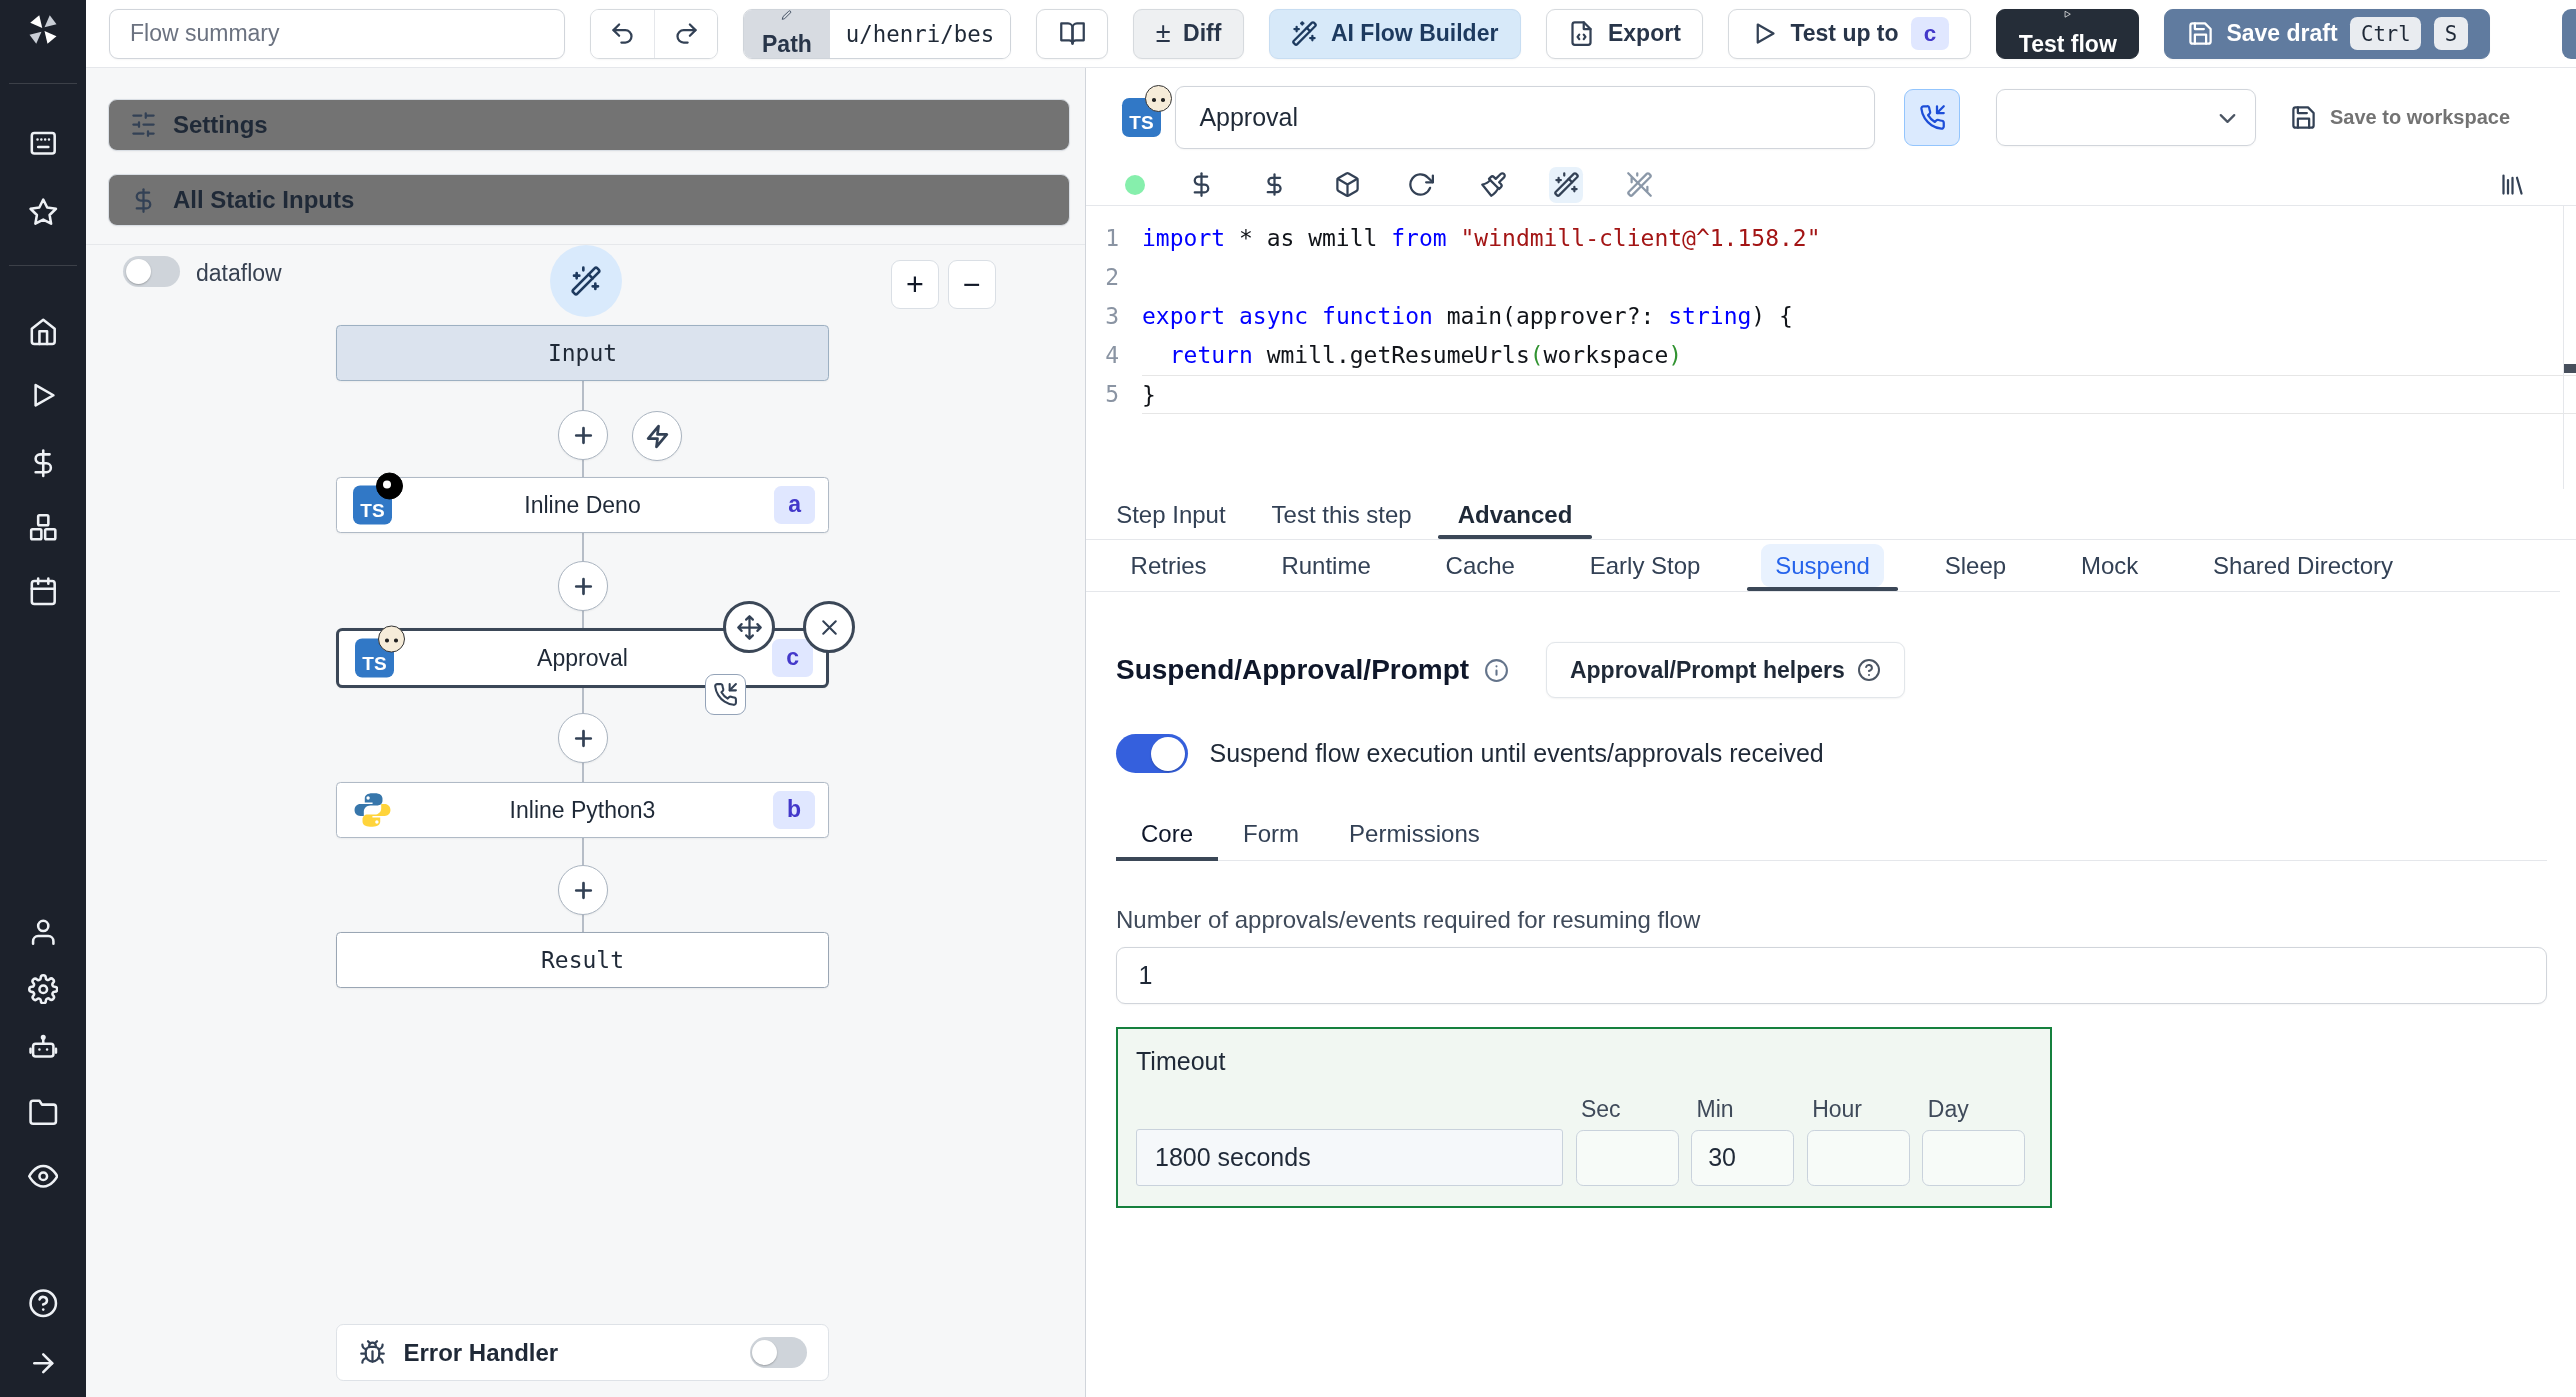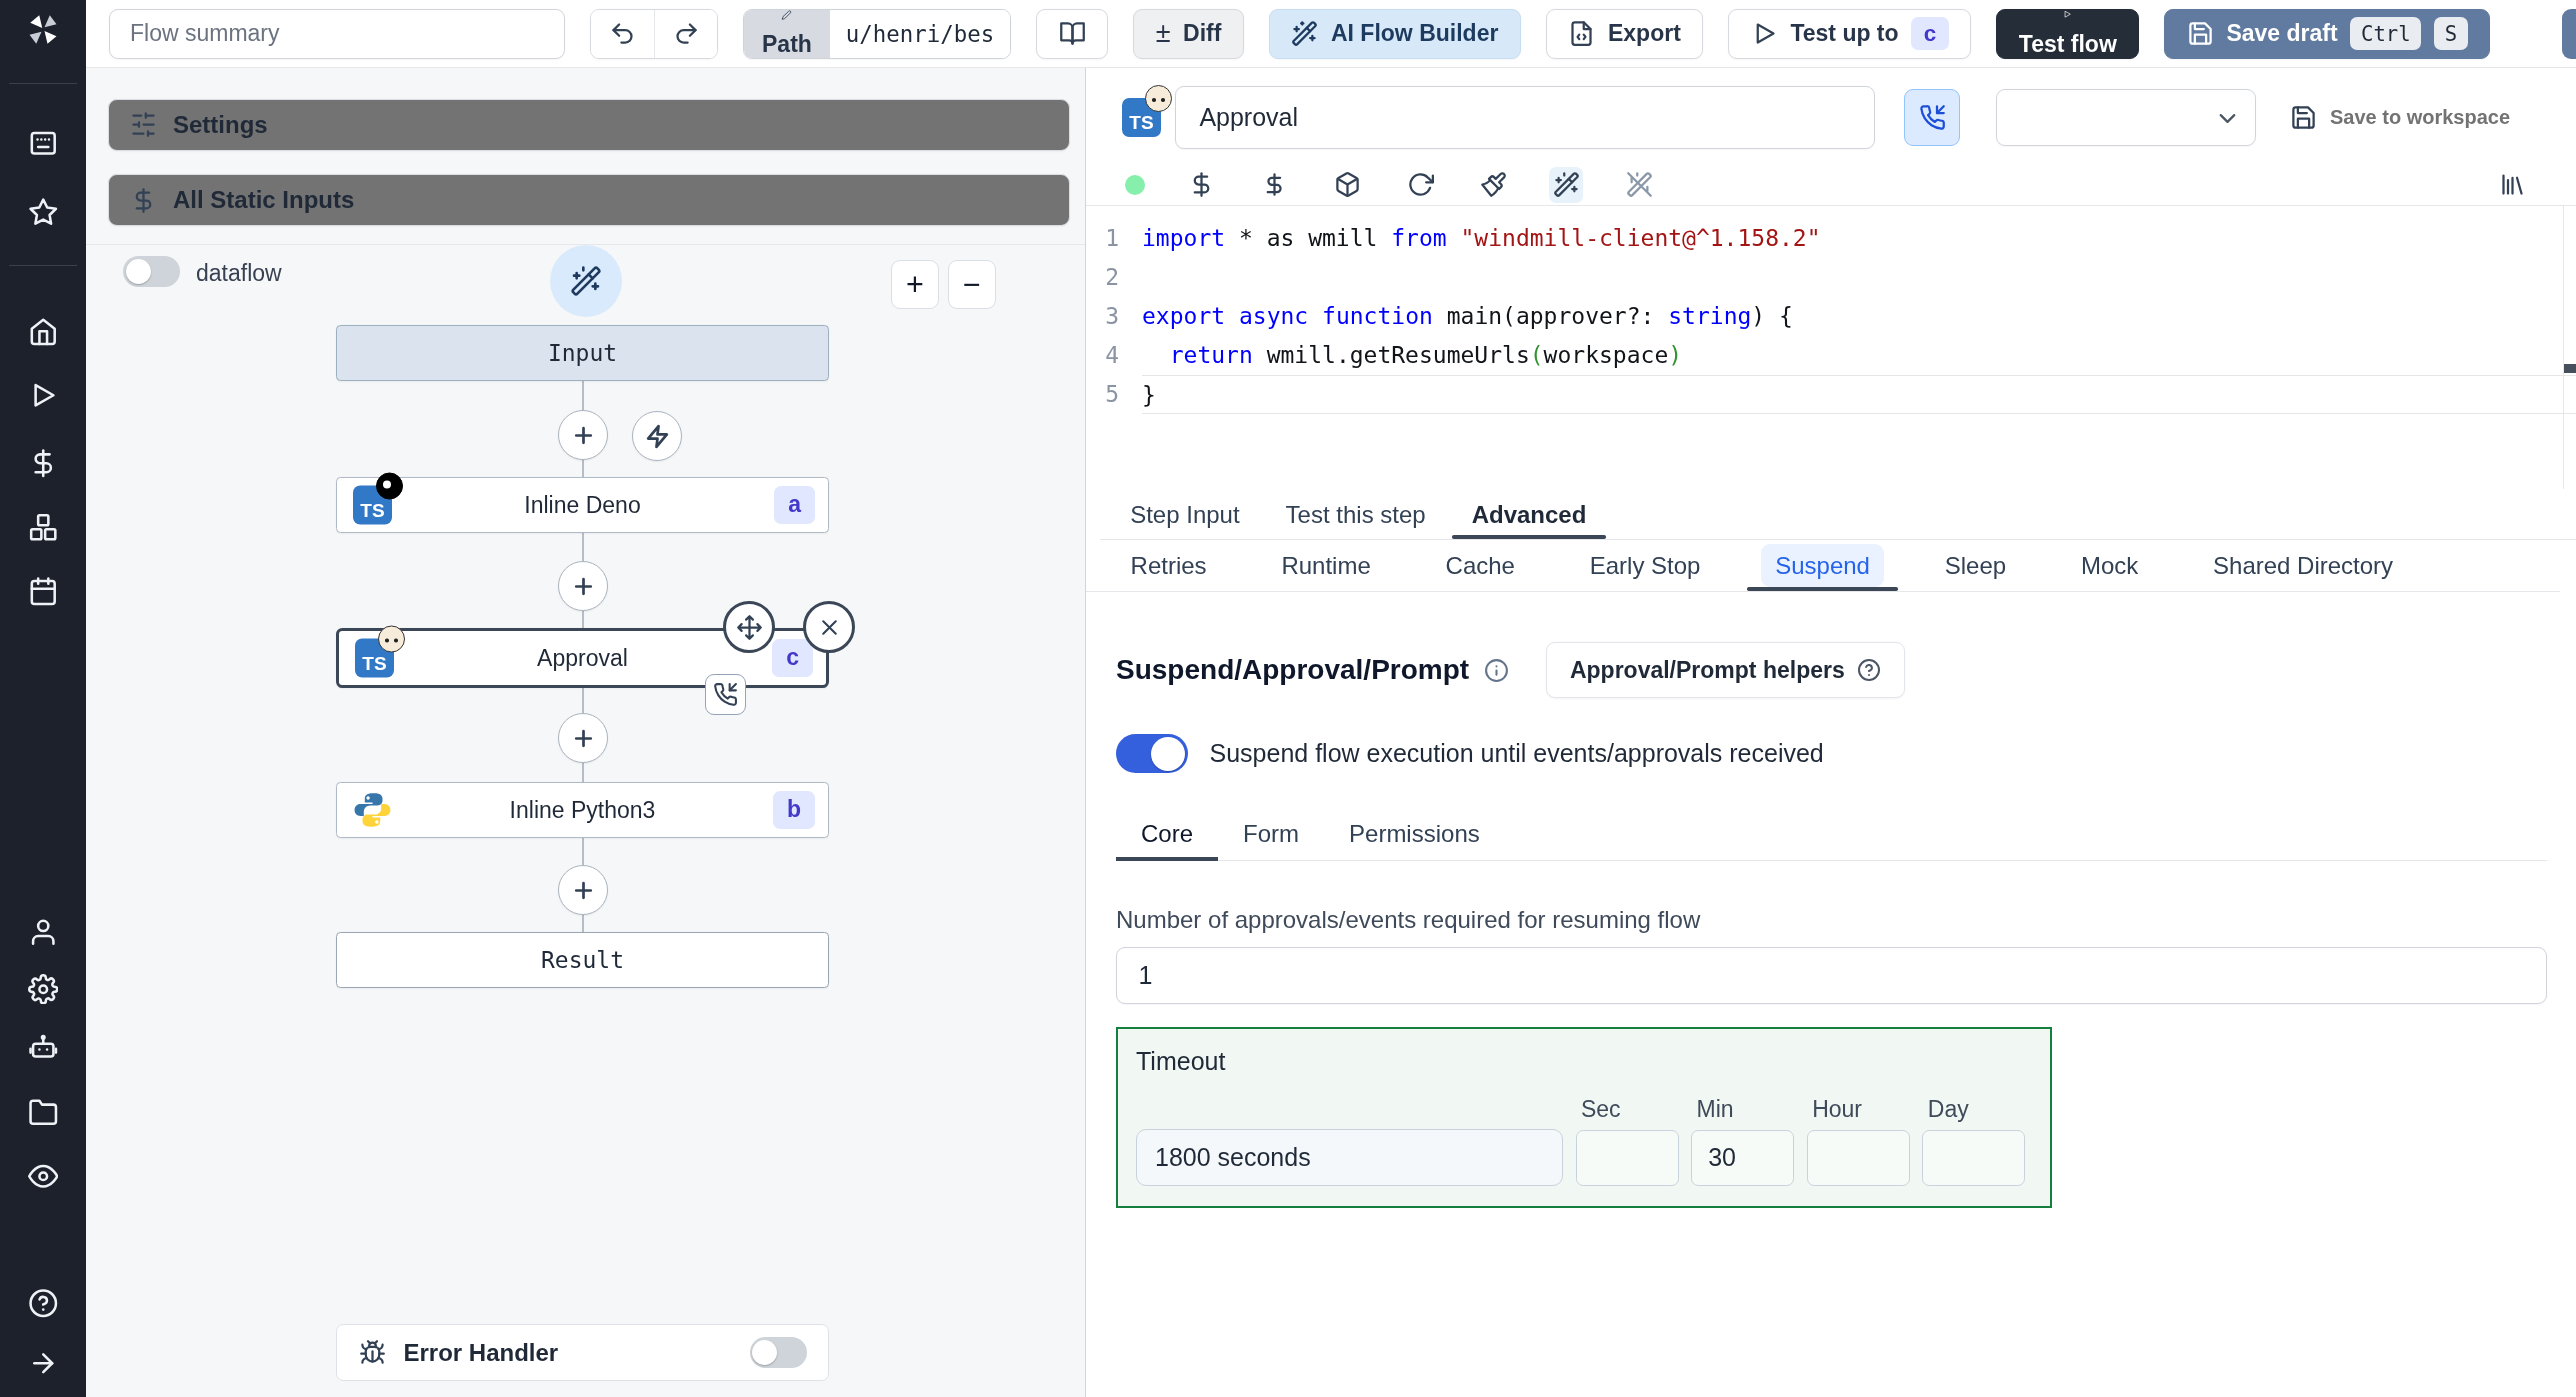--- a/index.html
+++ b/index.html
@@ -94,21 +94,21 @@
 
   .codearea { position:absolute; top:138px; left:0; right:0; height:283px; background:#fff; font-family:"DejaVu Sans Mono",monospace; font-size:23px; }
   .cline { display:flex; height:39px; line-height:39px; white-space:pre; }
   .cline .gut { width:56px; flex:none; text-align:right; padding-right:23px; color:#8a94a3; }
   .cline .ctext { flex:1; }
   .cline.cur .ctext { border-top:1.3px solid #e6e6e6; border-bottom:1.3px solid #e6e6e6; }
   .kw { color:#0000ff; } .str { color:#a31515; } .pl { color:#111419; } .brk { color:#319331; }
   .ruler { position:absolute; right:0; top:0; bottom:0; width:13.5px; border-left:0.9px solid #e5e7eb; }
   .ruler .mark { position:absolute; top:158px; left:0.9px; right:0; height:9px; background:#474f5c; }
 
-  .tabs1 { position:absolute; top:422px; left:14px; right:0; height:50px; border-bottom:0.9px solid #e5e7eb; display:flex; align-items:stretch; padding-left:7.2px; }
+  .tabs1 { position:absolute; top:422px; left:0; right:0; height:50px; border-bottom:0.9px solid #e5e7eb; display:flex; align-items:stretch; padding-left:7.2px; }
   .tab { position:relative; display:flex; align-items:center; padding:0 23px; font-size:24px; color:#334155; cursor:pointer; white-space:nowrap; }
   .tab.active { font-weight:bold; color:#1f2937; }
   .tab.active::after { content:""; position:absolute; left:3.6px; right:3.6px; bottom:0; height:4.5px; background:#3b4757; border-radius:1.8px; }
   .tabs2 { position:absolute; top:472px; left:0; right:16px; height:52px; border-bottom:0.9px solid #e5e7eb; display:flex; align-items:flex-end; padding-left:7.2px; }
   .tab2 { position:relative; height:100%; display:flex; align-items:center; padding:0 23px; font-size:24px; color:#334155; cursor:pointer; white-space:nowrap; }
   .tab2 .pill { padding:7.2px 14.4px; border-radius:9px; }
   .tab2.active { color:#2563eb; }
   .tab2.active .pill { background:#e9f2fe; }
   .tab2.active::after { content:""; position:absolute; left:9px; right:9px; bottom:0; height:4.5px; background:#3b4757; border-radius:1.8px; }
 
@@ -121,21 +121,21 @@
   .t-lg .knob { width:34px; height:34px; right:2.7px; }
   .subtabs { margin-top:34px; border-bottom:0.9px solid #e5e7eb; display:flex; }
   .stab { position:relative; padding:12.6px 25px; font-size:24px; color:#334155; cursor:pointer; }
   .stab.active { color:#0f172a; }
   .stab.active::after { content:""; position:absolute; left:0; right:0; bottom:-0.9px; height:4.5px; background:#3b4757; }
   .lbl { margin-top:45px; font-size:24px; color:#3f4a5a; }
   .num-input { margin-top:12.6px; width:100%; height:57px; border:0.9px solid #d1d5db; border-radius:9px; padding:0 21.5px; font-size:25px; color:#1f2937; font-family:"Liberation Sans",sans-serif; box-shadow:0 0.9px 1.8px rgba(0,0,0,.04); }
   .timeoutbox { margin-top:23px; width:936px; height:181px; border:2.7px solid #15803d; background:#f1f7f2; padding:18px; position:relative; }
   .timeoutbox .tlabel { font-size:25px; color:#1f2937; }
   .trow { position:absolute; left:18px; right:18px; bottom:20px; display:flex; align-items:flex-end; }
-  .tsummary { width:427px; height:57px; background:#f5f8fa; border:0.9px solid #c9d2dc; border-radius:10px; display:flex; align-items:center; padding:0 18px; font-size:25px; color:#1f2937; }
+  .tsummary { width:427px; height:57px; background:#f5f8fa; border:0.9px solid #c9d2dc; border-radius:3px; display:flex; align-items:center; padding:0 18px; font-size:25px; color:#1f2937; }
   .tunit { margin-left:12.6px; width:103px; }
   .tunit:first-of-type { margin-left:27px; }
   .tunit .ulabel { font-size:23px; color:#3f4a5a; margin:0 0 7.2px 5.4px; }
   .tunit input { width:103px; height:56px; border:0.9px solid #c9d2dc; border-radius:7.2px; background:rgba(255,255,255,.45); font-size:25px; color:#1f2937; padding:0 16px; font-family:"Liberation Sans",sans-serif; }
 </style>
 </head>
 <body>
 
 <div class="app">
 

